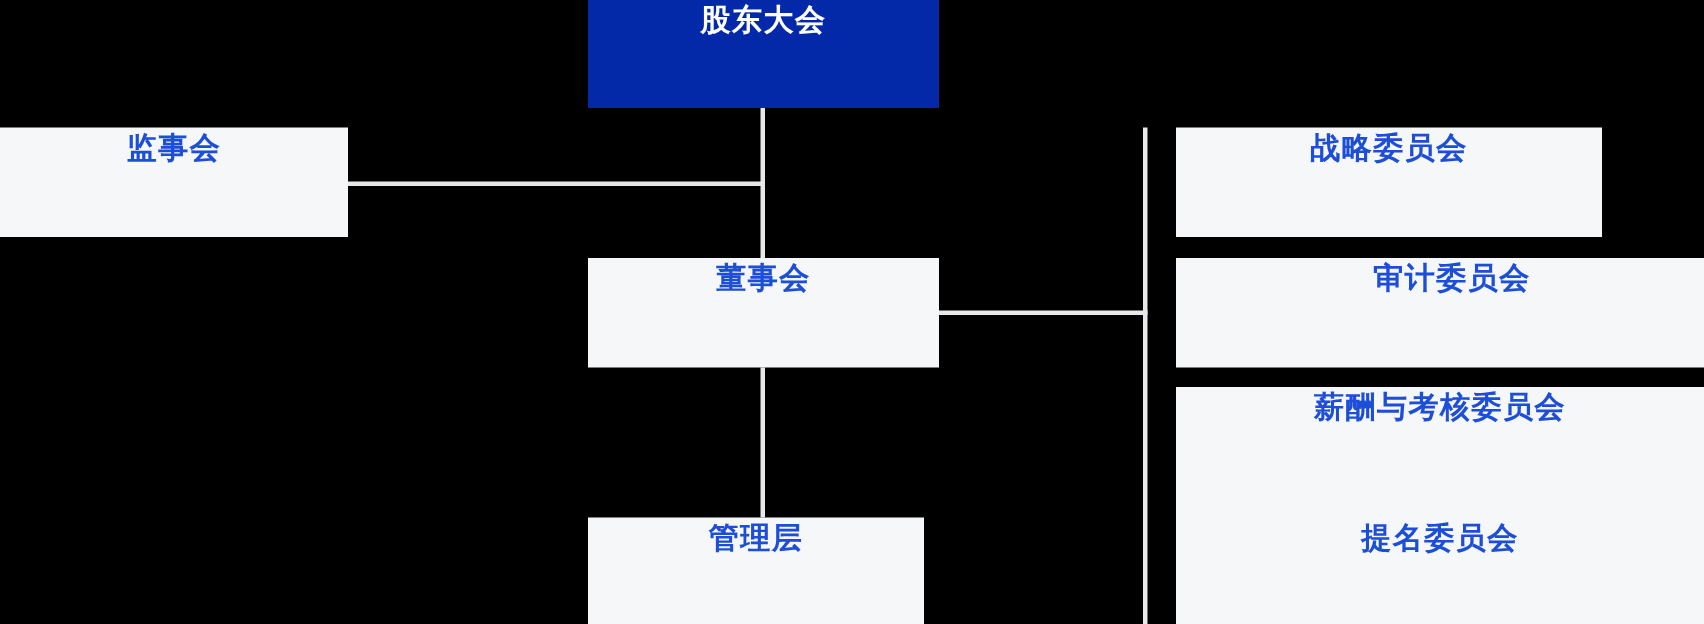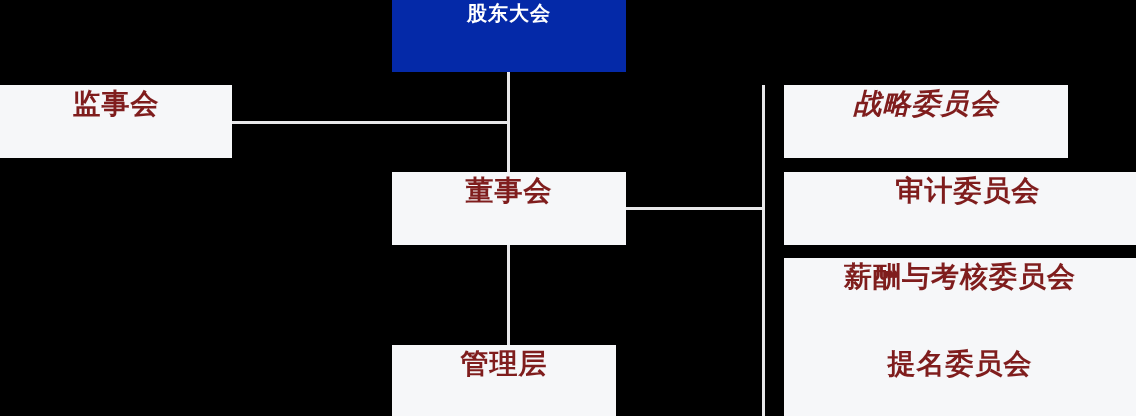--- a/index.html
+++ b/index.html
@@ -25,36 +25,36 @@
     letter-spacing: 1px;
   }
   .node-primary {
     background: #0429a8;
     color: #ffffff;
     font-size: 20px;
     font-weight: bold;
   }
   .node-standard {
     background: #f6f7f9;
-    color: #7f1d1d;
-    font-size: 28px;
+    color: #1d4ed8;
+    font-size: 20px;
     font-weight: bold;
   }
   .connector {
     position: absolute;
     background: #e8e8ea;
   }
 
   
   #node-shareholders { left: 392px; top: 0px;   width: 234px; height: 72px; }
   #node-supervisors  { left: 0px;   top: 85px;  width: 232px; height: 73px; }
   #node-directors    { left: 392px; top: 172px; width: 234px; height: 73px; }
   #node-management   { left: 392px; top: 345px; width: 224px; height: 71px; }
 
-  #node-committee-0  { left: 784px; top: 85px;  width: 284px; height: 73px; font-style: italic; }
+  #node-committee-0  { left: 784px; top: 85px;  width: 284px; height: 73px; }
   #node-committee-1  { left: 784px; top: 172px; width: 368px; height: 73px; }
   #node-committee-2  { left: 784px; top: 258px; width: 352px; height: 88px; }
   #node-committee-3  { left: 784px; top: 345px; width: 352px; height: 71px; }
 
   
   
   #conn-shareholders-directors { left: 507px; top: 72px;  width: 3px;   height: 100px; }
   
   #conn-supervisors-trunk      { left: 232px; top: 121px; width: 277px; height: 3px; }
   

